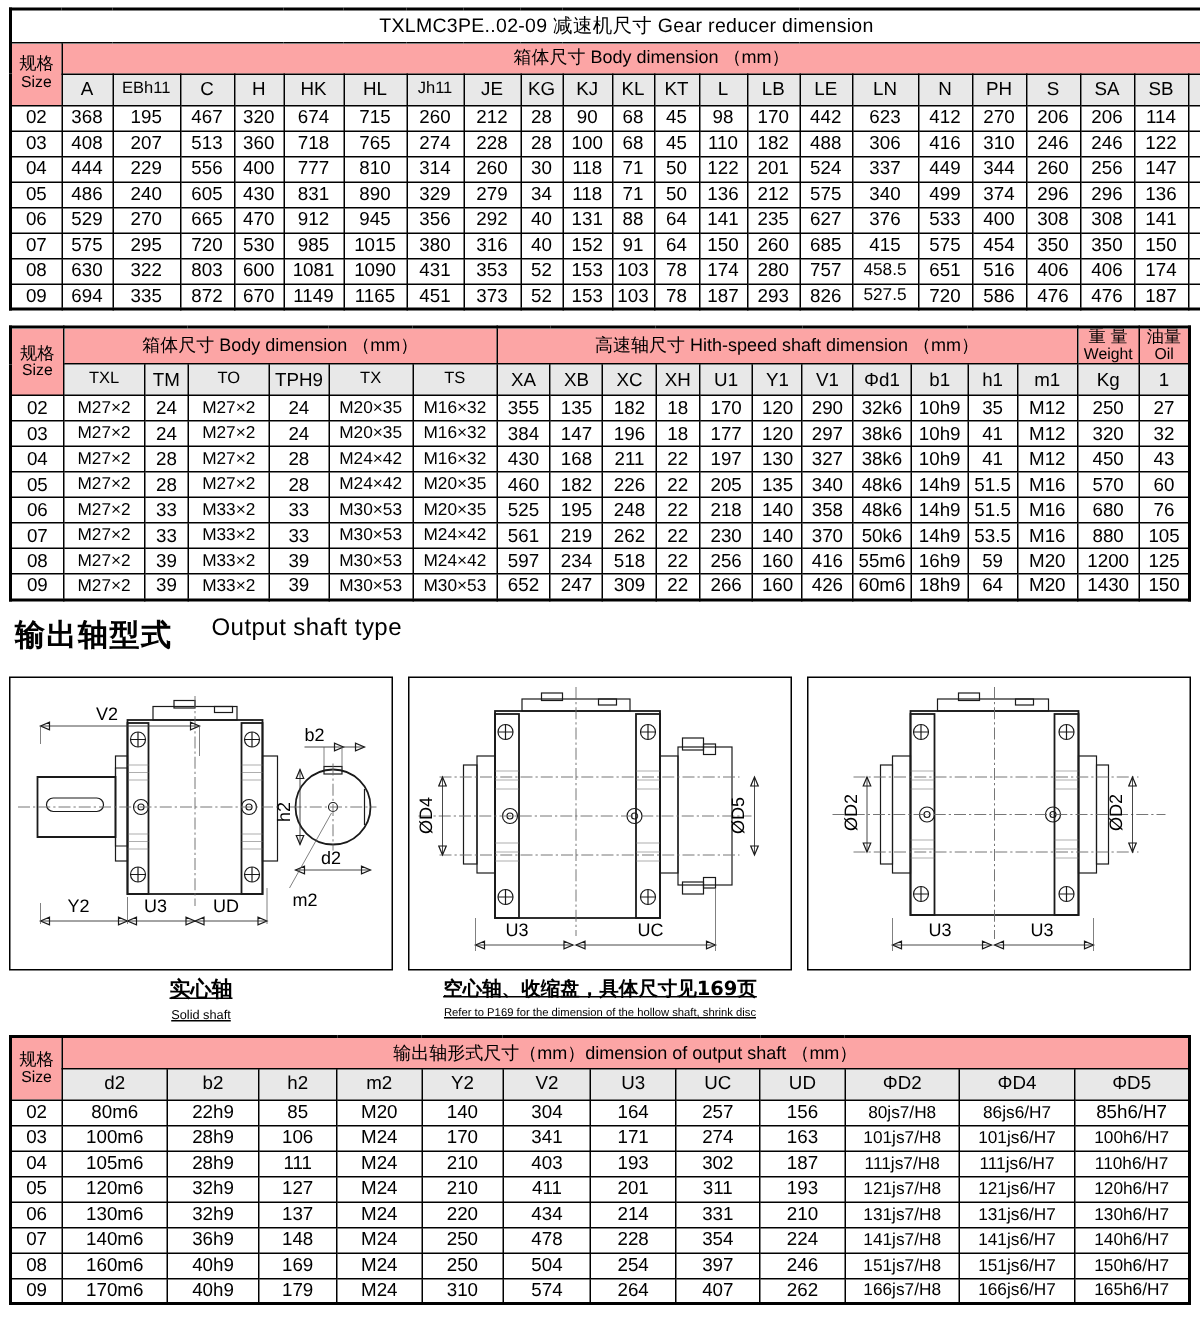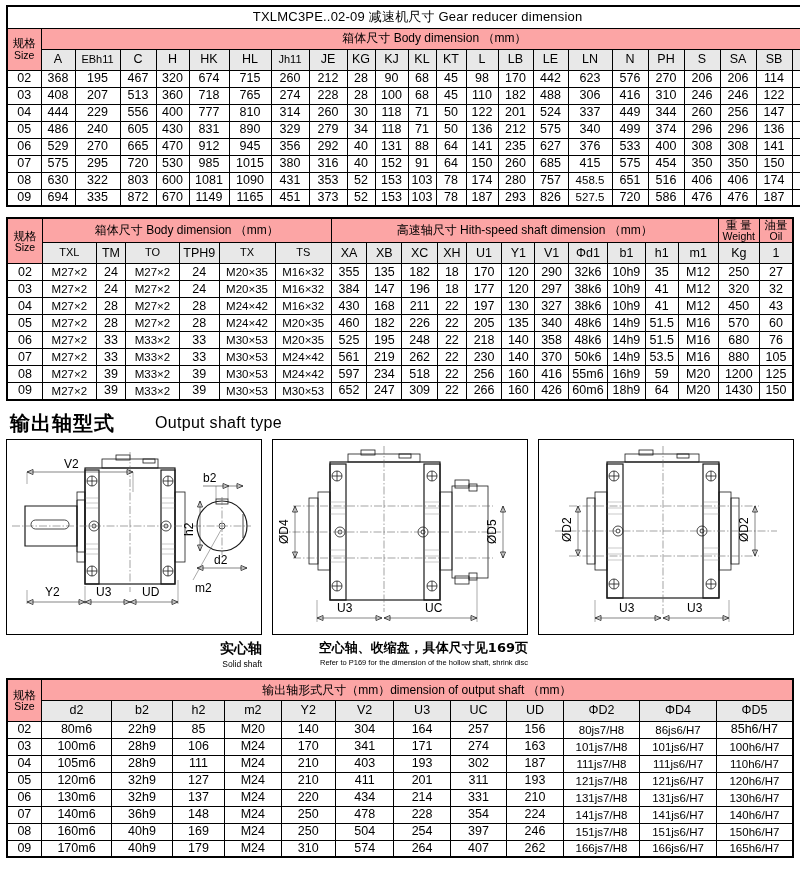--- a/index.html
+++ b/index.html
@@ -58,37 +58,37 @@
     font-size: 12.5px;
     background: #fff;
   }
   tbody tr.datarow td.small { font-size: 11.5px; }
 
   .gap-a { height: 10px; }
   .gap-b { height: 9px; }
 
   
   .section-head {
-    display: flex; align-items: center; gap: 40px;
-    margin: 9px 0 2px 4px;
+    display: flex; align-items: flex-start; gap: 26px;
+    margin: 9px 0 14px 4px;
   }
   .section-head .cn {
     font-size: 20px; font-weight: bold; letter-spacing: 1px;
     font-family: "DejaVu Sans", sans-serif;
   }
   .section-head .en { font-size: 16px; letter-spacing: .3px; }
 
   
   .diagrams { display: flex; gap: 8px; justify-content: space-between; }
   .dwrap { width: 256px; }
   .dbox {
     border: 1px solid #000; background: #fff;
     height: 196px; position: relative; overflow: hidden;
   }
-  .cap { text-align: right; margin-top: 5px; }
+  .cap { text-align: center; margin-top: 5px; text-decoration: underline; }
   .cap .cn { font-size: 14px; font-weight: bold; font-family: "DejaVu Sans", sans-serif; display:block; line-height:1.25; }
   .cap .cn.sm { font-size: 13px; }
   .cap .en { font-size: 8.5px; display:block; margin-top: 2px; line-height: 1.2; }
   .cap .en.tiny { font-size: 7.5px; }
 
   svg { display: block; }
   .ln { stroke: #1a1a1a; stroke-width: 0.8; fill: none; }
   .ln2 { stroke: #1a1a1a; stroke-width: 1.2; fill: none; }
   .thin { stroke: #555; stroke-width: 0.5; fill: none; }
   .dim { stroke: #333; stroke-width: 0.6; fill: none; }
@@ -176,21 +176,21 @@
           <td>260</td>
           <td>212</td>
           <td>28</td>
           <td>90</td>
           <td>68</td>
           <td>45</td>
           <td>98</td>
           <td>170</td>
           <td>442</td>
           <td>623</td>
-          <td>576</td>
+          <td>412</td>
           <td>270</td>
           <td>206</td>
           <td>206</td>
           <td>114</td>
           <td>175</td>
         </tr>
         <tr class="datarow">
           <td>03</td>
           <td>408</td>
           <td>207</td>

